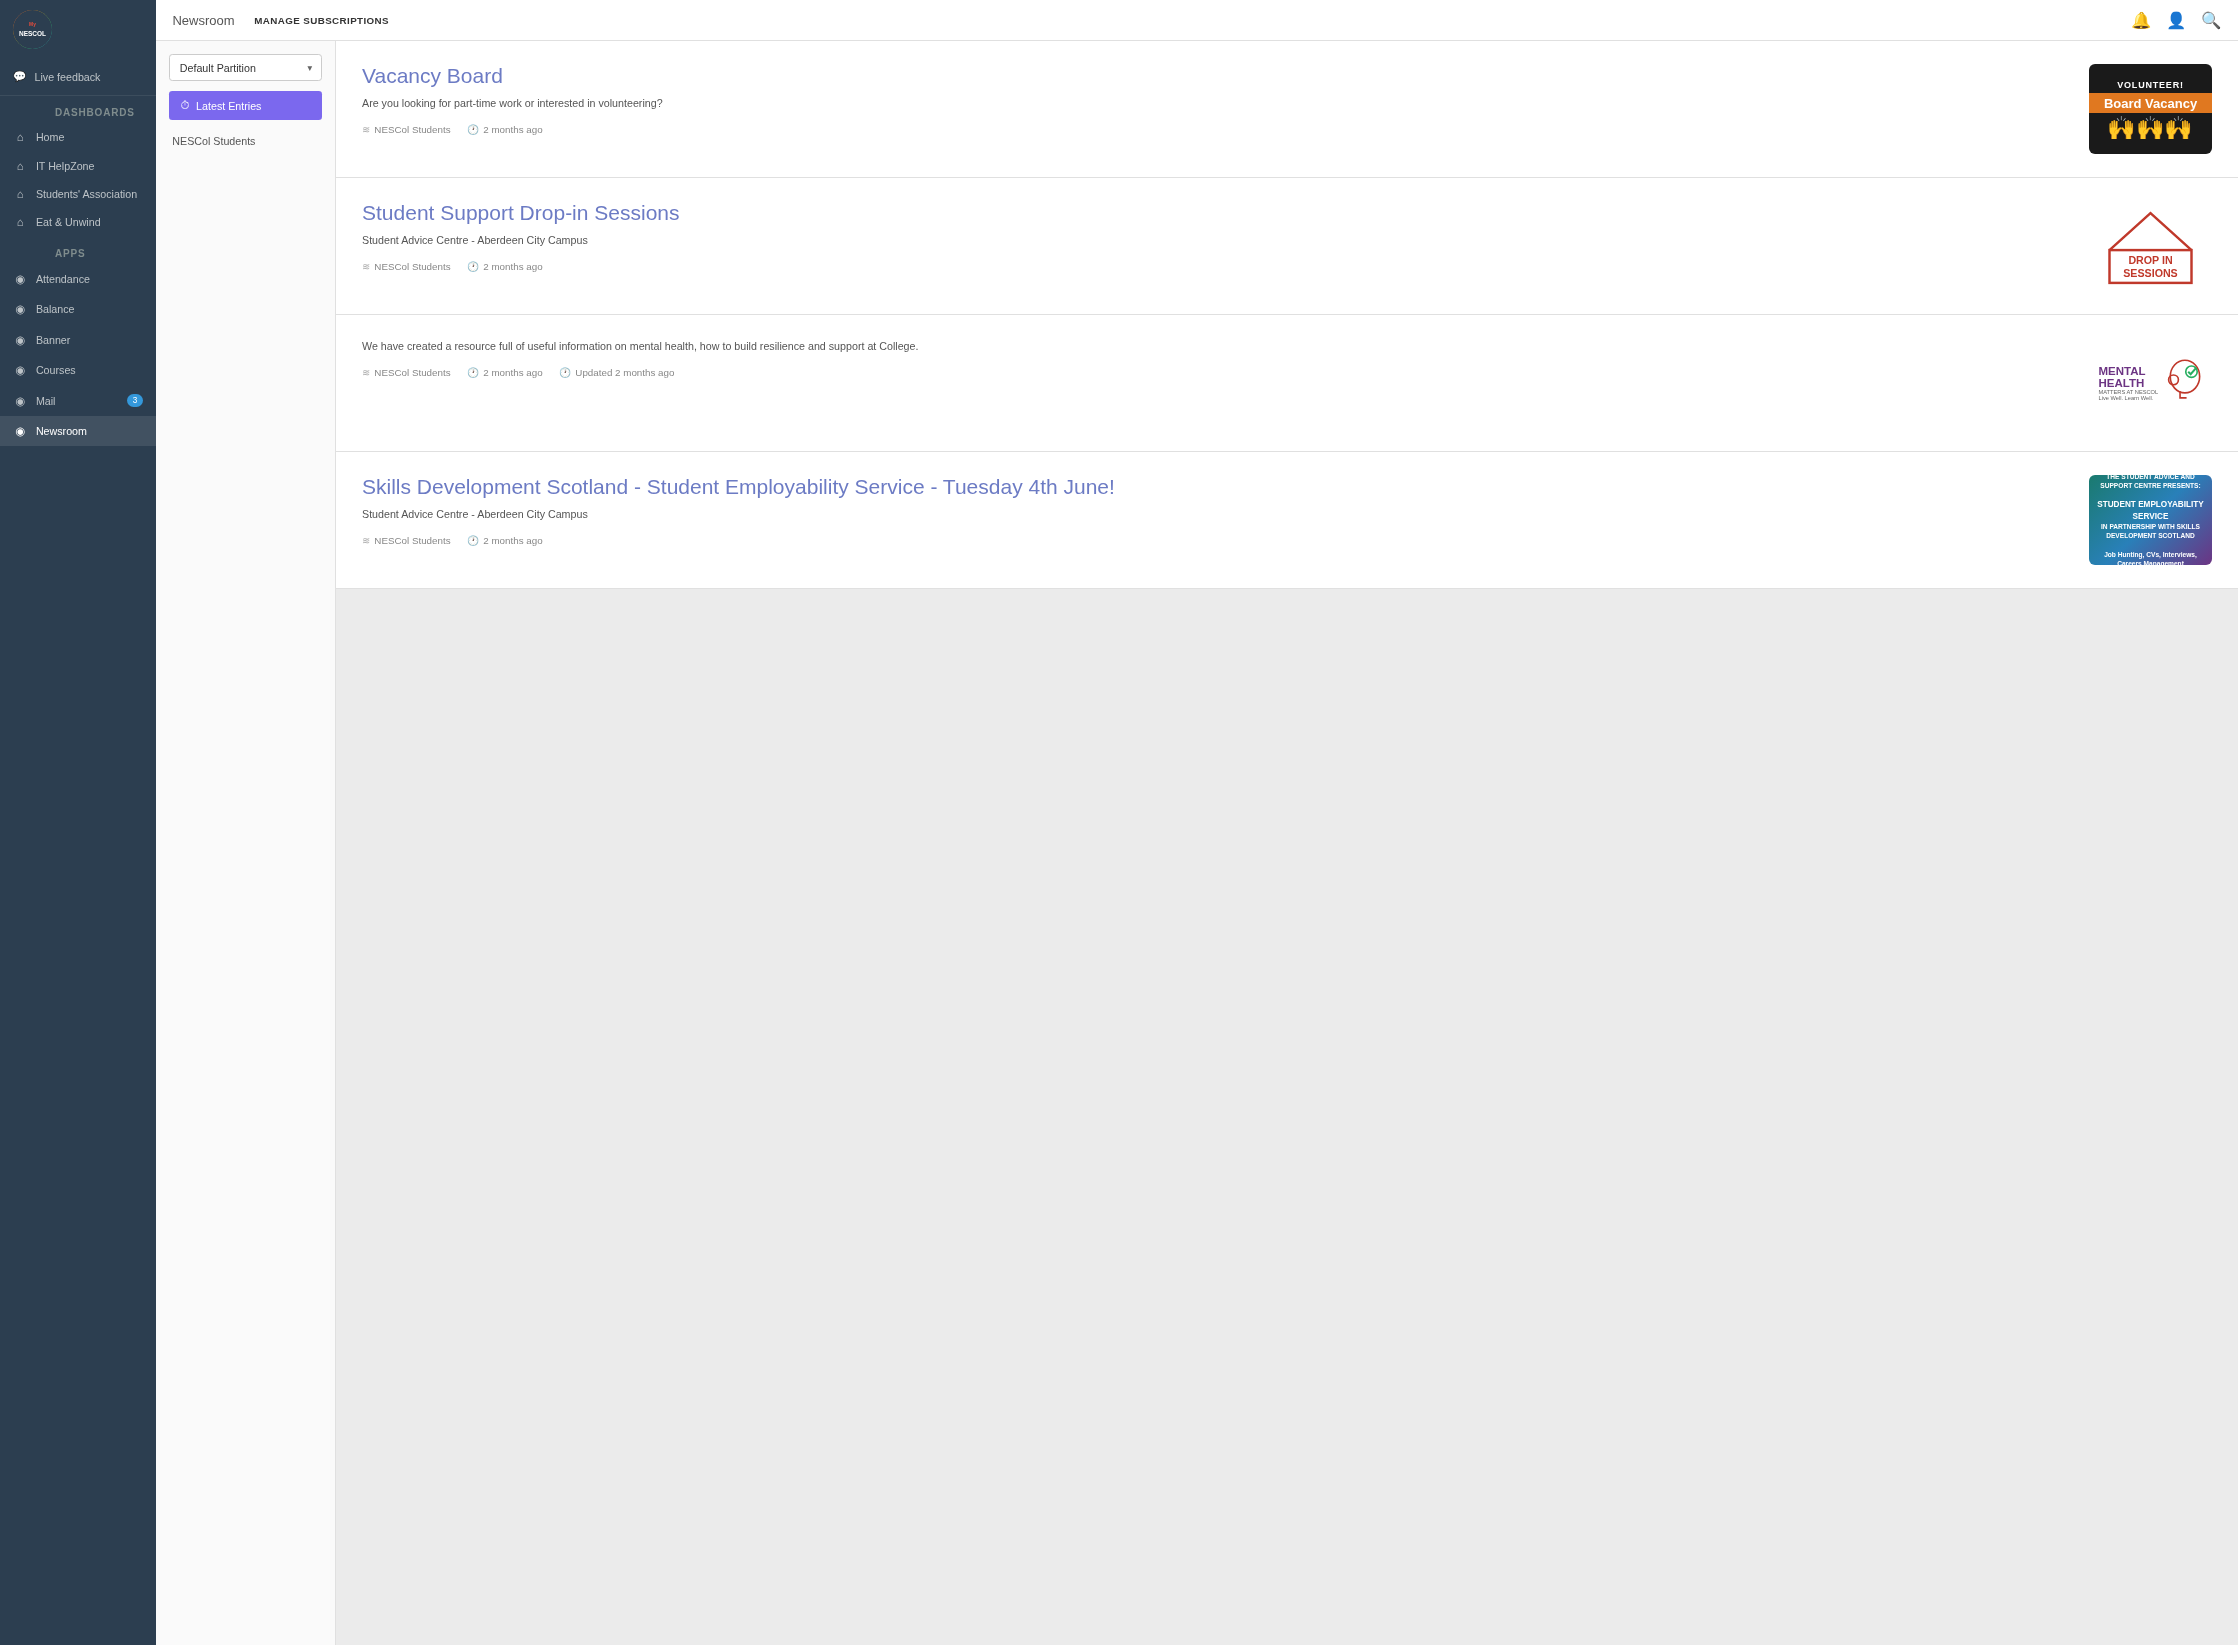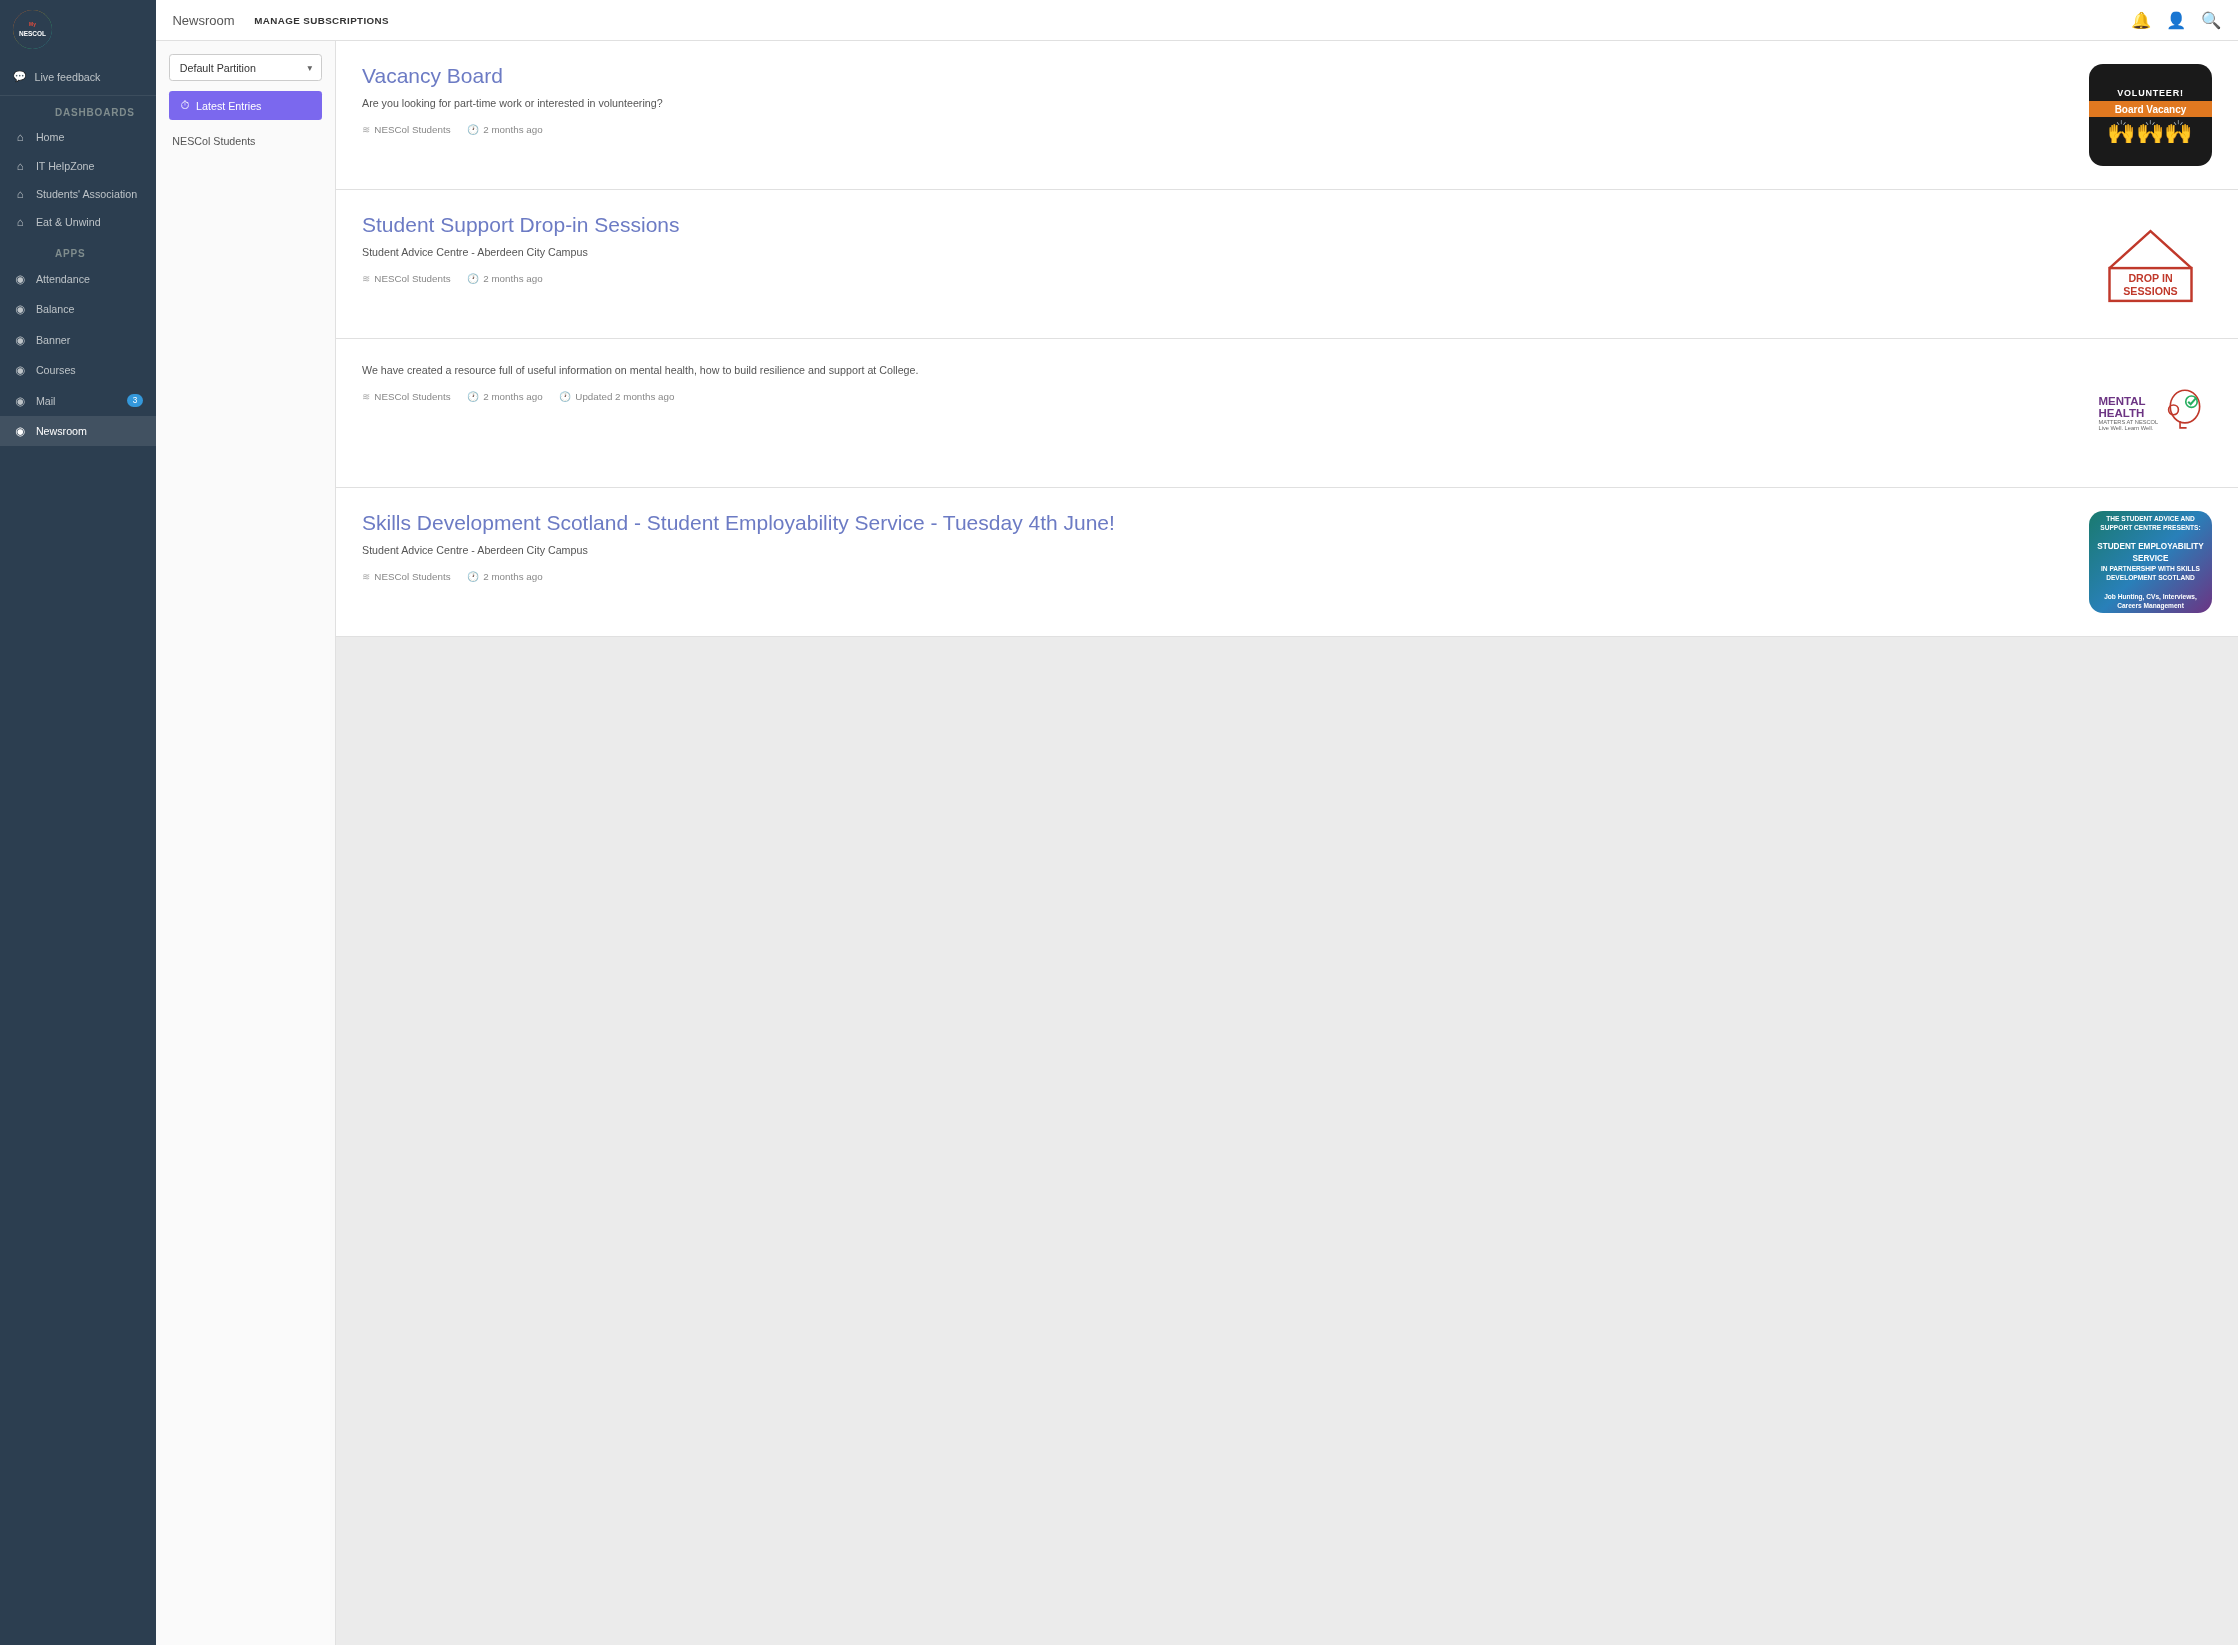--- a/index.html
+++ b/index.html
@@ -222,22 +222,22 @@
     }
     .news-card-meta-item {
       display: flex;
       align-items: center;
       gap: 4.1px;
     }
     .news-card-meta-item .meta-icon { font-size: 9.8px; color: #aaa; }
     .news-card-image {
       width: 123px;
       min-width: 123px;
-      height: 102px;
-      border-radius: 14px;
+      height: 90px;
+      border-radius: 6px;
       overflow: hidden;
       display: flex;
       align-items: center;
       justify-content: center;
     }
 
     
     .volunteer-img {
       background: #1a1a1a;
       width: 100%;
@@ -253,21 +253,21 @@
       color: white;
       font-size: 9px;
       font-weight: 900;
       text-align: center;
       padding: 3.3px 4.9px;
       letter-spacing: 0.8px;
     }
     .volunteer-img .vol-mid {
       background: #e07820;
       color: white;
-      font-size: 10px;
+      font-size: 13px;
       font-weight: 700;
       text-align: center;
       padding: 2.5px 4.9px;
       width: 100%;
     }
     .volunteer-img .vol-hands {
       font-size: 23px;
       margin-top: 1.6px;
     }
 

